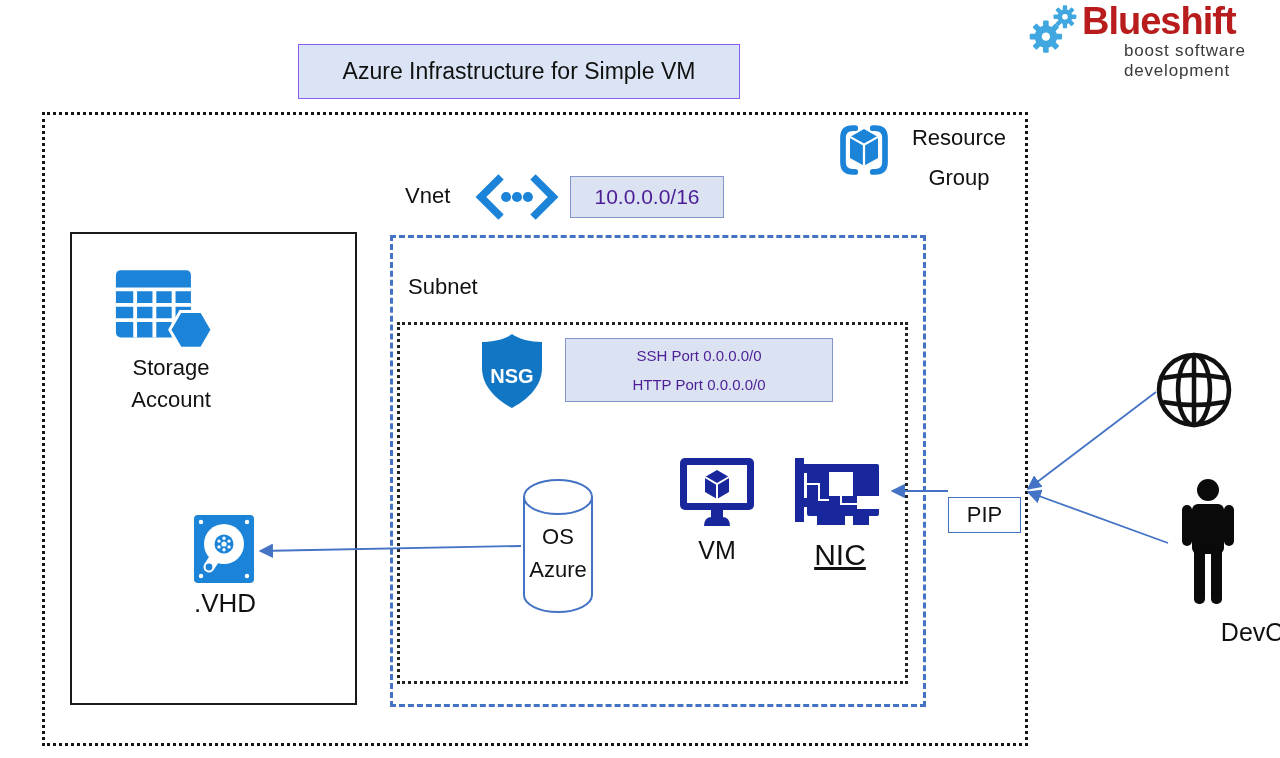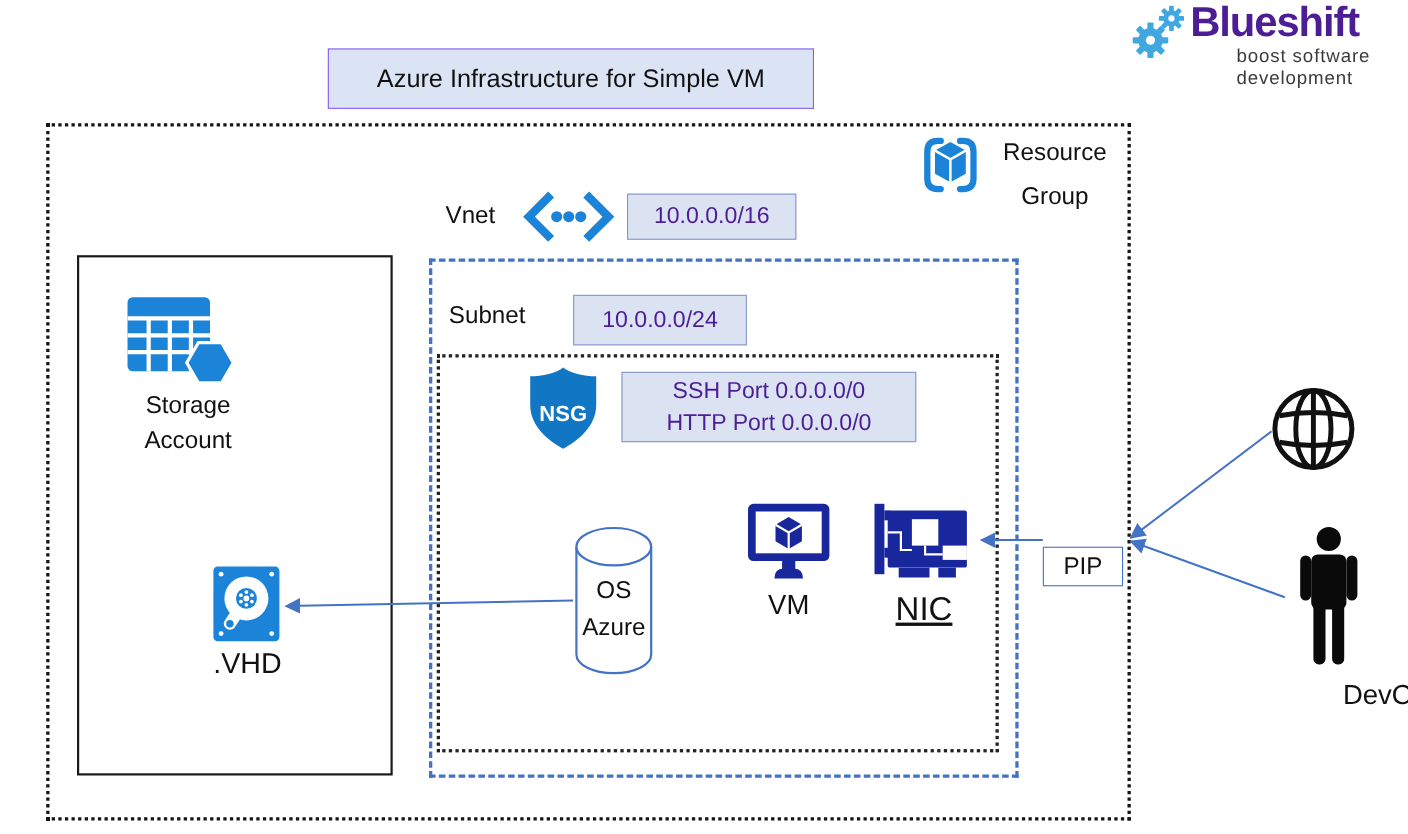--- a/index.html
+++ b/index.html
@@ -1,20 +1,20 @@
 <!DOCTYPE html>
 <html><head>
 <meta charset="utf-8">
 <style>
   html,body{margin:0;padding:0;background:#fff;}
   #canvas{position:relative;width:1280px;height:758px;background:#fff;overflow:hidden;
           font-family:"Liberation Sans",sans-serif;color:#111;}
   .abs{position:absolute;}
   
-  .logo-name{position:absolute;left:1082px;top:0px;font-size:38px;font-weight:600;letter-spacing:-1px;color:#4c1d95;}
+  .logo-name{position:absolute;left:1082px;top:0px;font-size:38px;font-weight:600;letter-spacing:-1px;color:#b91c1c;}
   .logo-tag{position:absolute;left:1124px;top:41px;font-size:17px;letter-spacing:0.8px;color:#3a3a3a;}
   
   .title-box{position:absolute;left:298px;top:44px;width:440px;height:53px;background:#dbe4f4;
              border:1px solid #8b5cf6;display:flex;align-items:center;justify-content:center;
              font-size:23px;color:#111;}
   
   .rg-box{position:absolute;left:42px;top:112px;width:986px;height:634px;border:3px dotted #151515;box-sizing:border-box;}
   .subnet-box{position:absolute;left:390px;top:235px;width:536px;height:472px;border:3px dashed #4472c4;box-sizing:border-box;}
   .nsg-box{position:absolute;left:397px;top:322px;width:511px;height:362px;border:3px dotted #222;box-sizing:border-box;}
   .storage-box{position:absolute;left:70px;top:232px;width:287px;height:473px;border:2px solid #1a1a1a;box-sizing:border-box;background:#fff;}
@@ -115,27 +115,26 @@
   <svg class="abs" style="left:475px;top:172px" width="84" height="50" viewBox="0 0 100 58">
     <path d="M31 5 L7 29 L31 53" stroke="#1b83d8" stroke-width="9" fill="none"></path>
     <path d="M69 5 L93 29 L69 53" stroke="#1b83d8" stroke-width="9" fill="none"></path>
     <circle cx="37" cy="29" r="6" fill="#1b83d8"></circle>
     <circle cx="50" cy="29" r="6" fill="#1b83d8"></circle>
     <circle cx="63" cy="29" r="6" fill="#1b83d8"></circle>
   </svg>
   <div class="chip" style="left:570px;top:176px;width:154px;height:42px;">10.0.0.0/16</div>
 
   <div class="lbl" style="left:408px;top:274px;font-size:22px;">Subnet</div>
-  <div class="chip" style="left:521px;top:268px;width:158px;height:46px;">10.0.0.0/24</div>
 
   <svg class="abs" style="left:479px;top:332px" width="66" height="78" viewBox="0 0 66 78">
     <path d="M33 2 C27 7 14 10 3 10 V36 C3 56 20 69 33 76 C46 69 63 56 63 36 V10 C52 10 39 7 33 2 Z" fill="#1176c4"></path>
     <text x="33" y="51" text-anchor="middle" font-size="20" font-weight="bold" fill="#ffffff" font-family="Liberation Sans, sans-serif">NSG</text>
   </svg>
-  <div class="chip" style="left:565px;top:338px;width:268px;height:64px;flex-direction:column;font-size:21px;line-height:29px;">
+  <div class="chip" style="left:565px;top:338px;width:268px;height:64px;flex-direction:column;font-size:15px;line-height:29px;">
     <div>SSH Port 0.0.0.0/0</div>
     <div>HTTP Port 0.0.0.0/0</div>
   </div>
 
   <svg class="abs" style="left:114px;top:268px" width="100" height="89" viewBox="0 0 104 92">
     <rect x="2" y="2" width="78" height="70" rx="5" fill="#1b83d8"></rect>
     <path d="M2 22 H80 M2 38 H80 M2 54 H80" stroke="#fff" stroke-width="4"></path>
     <path d="M22 22 V72 M42 22 V72 M62 22 V72" stroke="#fff" stroke-width="4"></path>
     <polygon points="58,64 69,45 91,45 102,64 91,83 69,83" fill="#1b83d8" stroke="#fff" stroke-width="3"></polygon>
   </svg>

